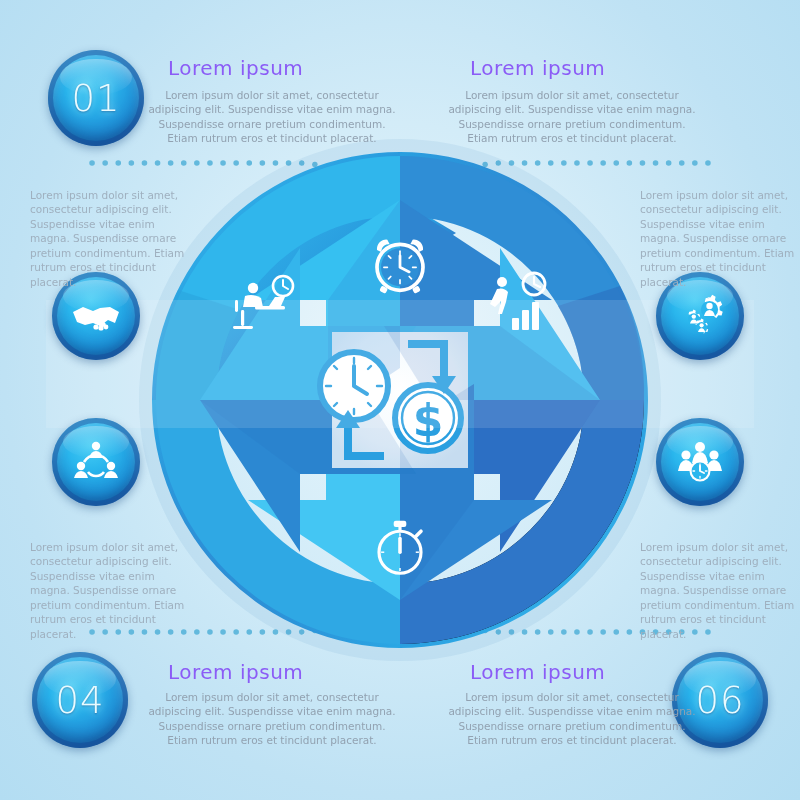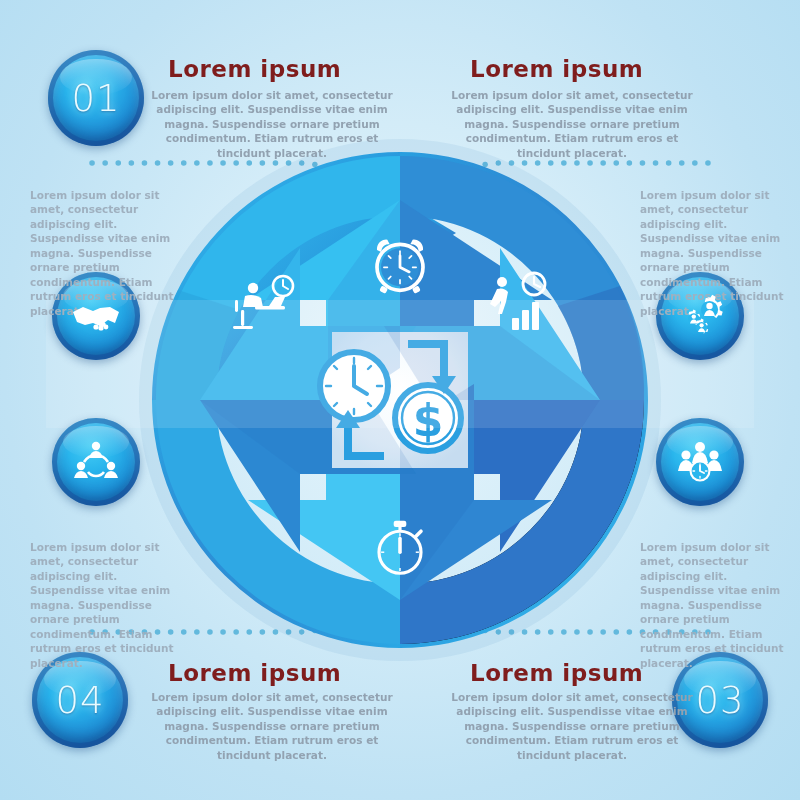--- a/index.html
+++ b/index.html
@@ -56,26 +56,26 @@
     pointer-events:none;
   }
   .ibadge svg{position:relative;z-index:2;}
   #ic-handshake{left:52px;top:272px;}
   #ic-network{left:52px;top:418px;}
   #ic-gears{left:656px;top:272px;}
   #ic-team{left:656px;top:418px;}
 
   
   .h{
-    position:absolute;color:#7f1d1d;font-size:23px;letter-spacing:.5px;
-    font-family:"DejaVu Sans", sans-serif;font-weight:700;
+    position:absolute;color:#8b5cf6;font-size:20px;letter-spacing:.5px;
+    font-family:"DejaVu Sans", sans-serif;font-weight:400;
   }
   .p{
     position:absolute;color:#92a2b1;font-size:10.5px;line-height:1.38;
-    font-family:"DejaVu Sans", sans-serif;font-weight:700;
+    font-family:"DejaVu Sans", sans-serif;font-weight:400;
   }
   .p.side{color:#9fb0bf;}
   #h1{left:168px;top:56px;}  #t1{left:147px;top:88px;width:250px;text-align:center;}
   #h2{left:470px;top:56px;}  #t2{left:447px;top:88px;width:250px;text-align:center;}
   #h4{left:168px;top:660px;} #t4{left:147px;top:690px;width:250px;text-align:center;}
   #h3{left:470px;top:660px;} #t3{left:447px;top:690px;width:250px;text-align:center;}
   #s1{left:30px;top:188px;width:160px;}
   #s2{left:640px;top:188px;width:160px;}
   #s3{left:640px;top:540px;width:160px;}
   #s4{left:30px;top:540px;width:160px;}
@@ -310,21 +310,21 @@
       <path d="M-64 28 L-40 28 L-52 10 Z" fill="#2a9fe0"></path>
     </g>
   </svg>
 
   <div class="wmbar"></div>
 
   <div class="badge" id="badge01">
     <span>01</span>
   </div>
   <div class="badge" id="badge03">
-    <span>03</span>
+    <span>06</span>
   </div>
   <div class="badge" id="badge04">
     <span>04</span>
   </div>
 
   <div class="ibadge" id="ic-handshake">
     <svg width="52" height="52" viewBox="0 0 52 52">
       <path d="M3 22 L13 17 L23 21 L30 18 L40 17 L49 22 L45 33 L38 30 L30 36 L23 33 L15 35 L7 32 Z" fill="#ffffff"></path>
       <path d="M22 30 q4 4 8 6 q3 2 5 0 q2 -2 -1 -4" fill="#ffffff"></path>
       <circle cx="26" cy="37" r="2.6" fill="#ffffff"></circle>

